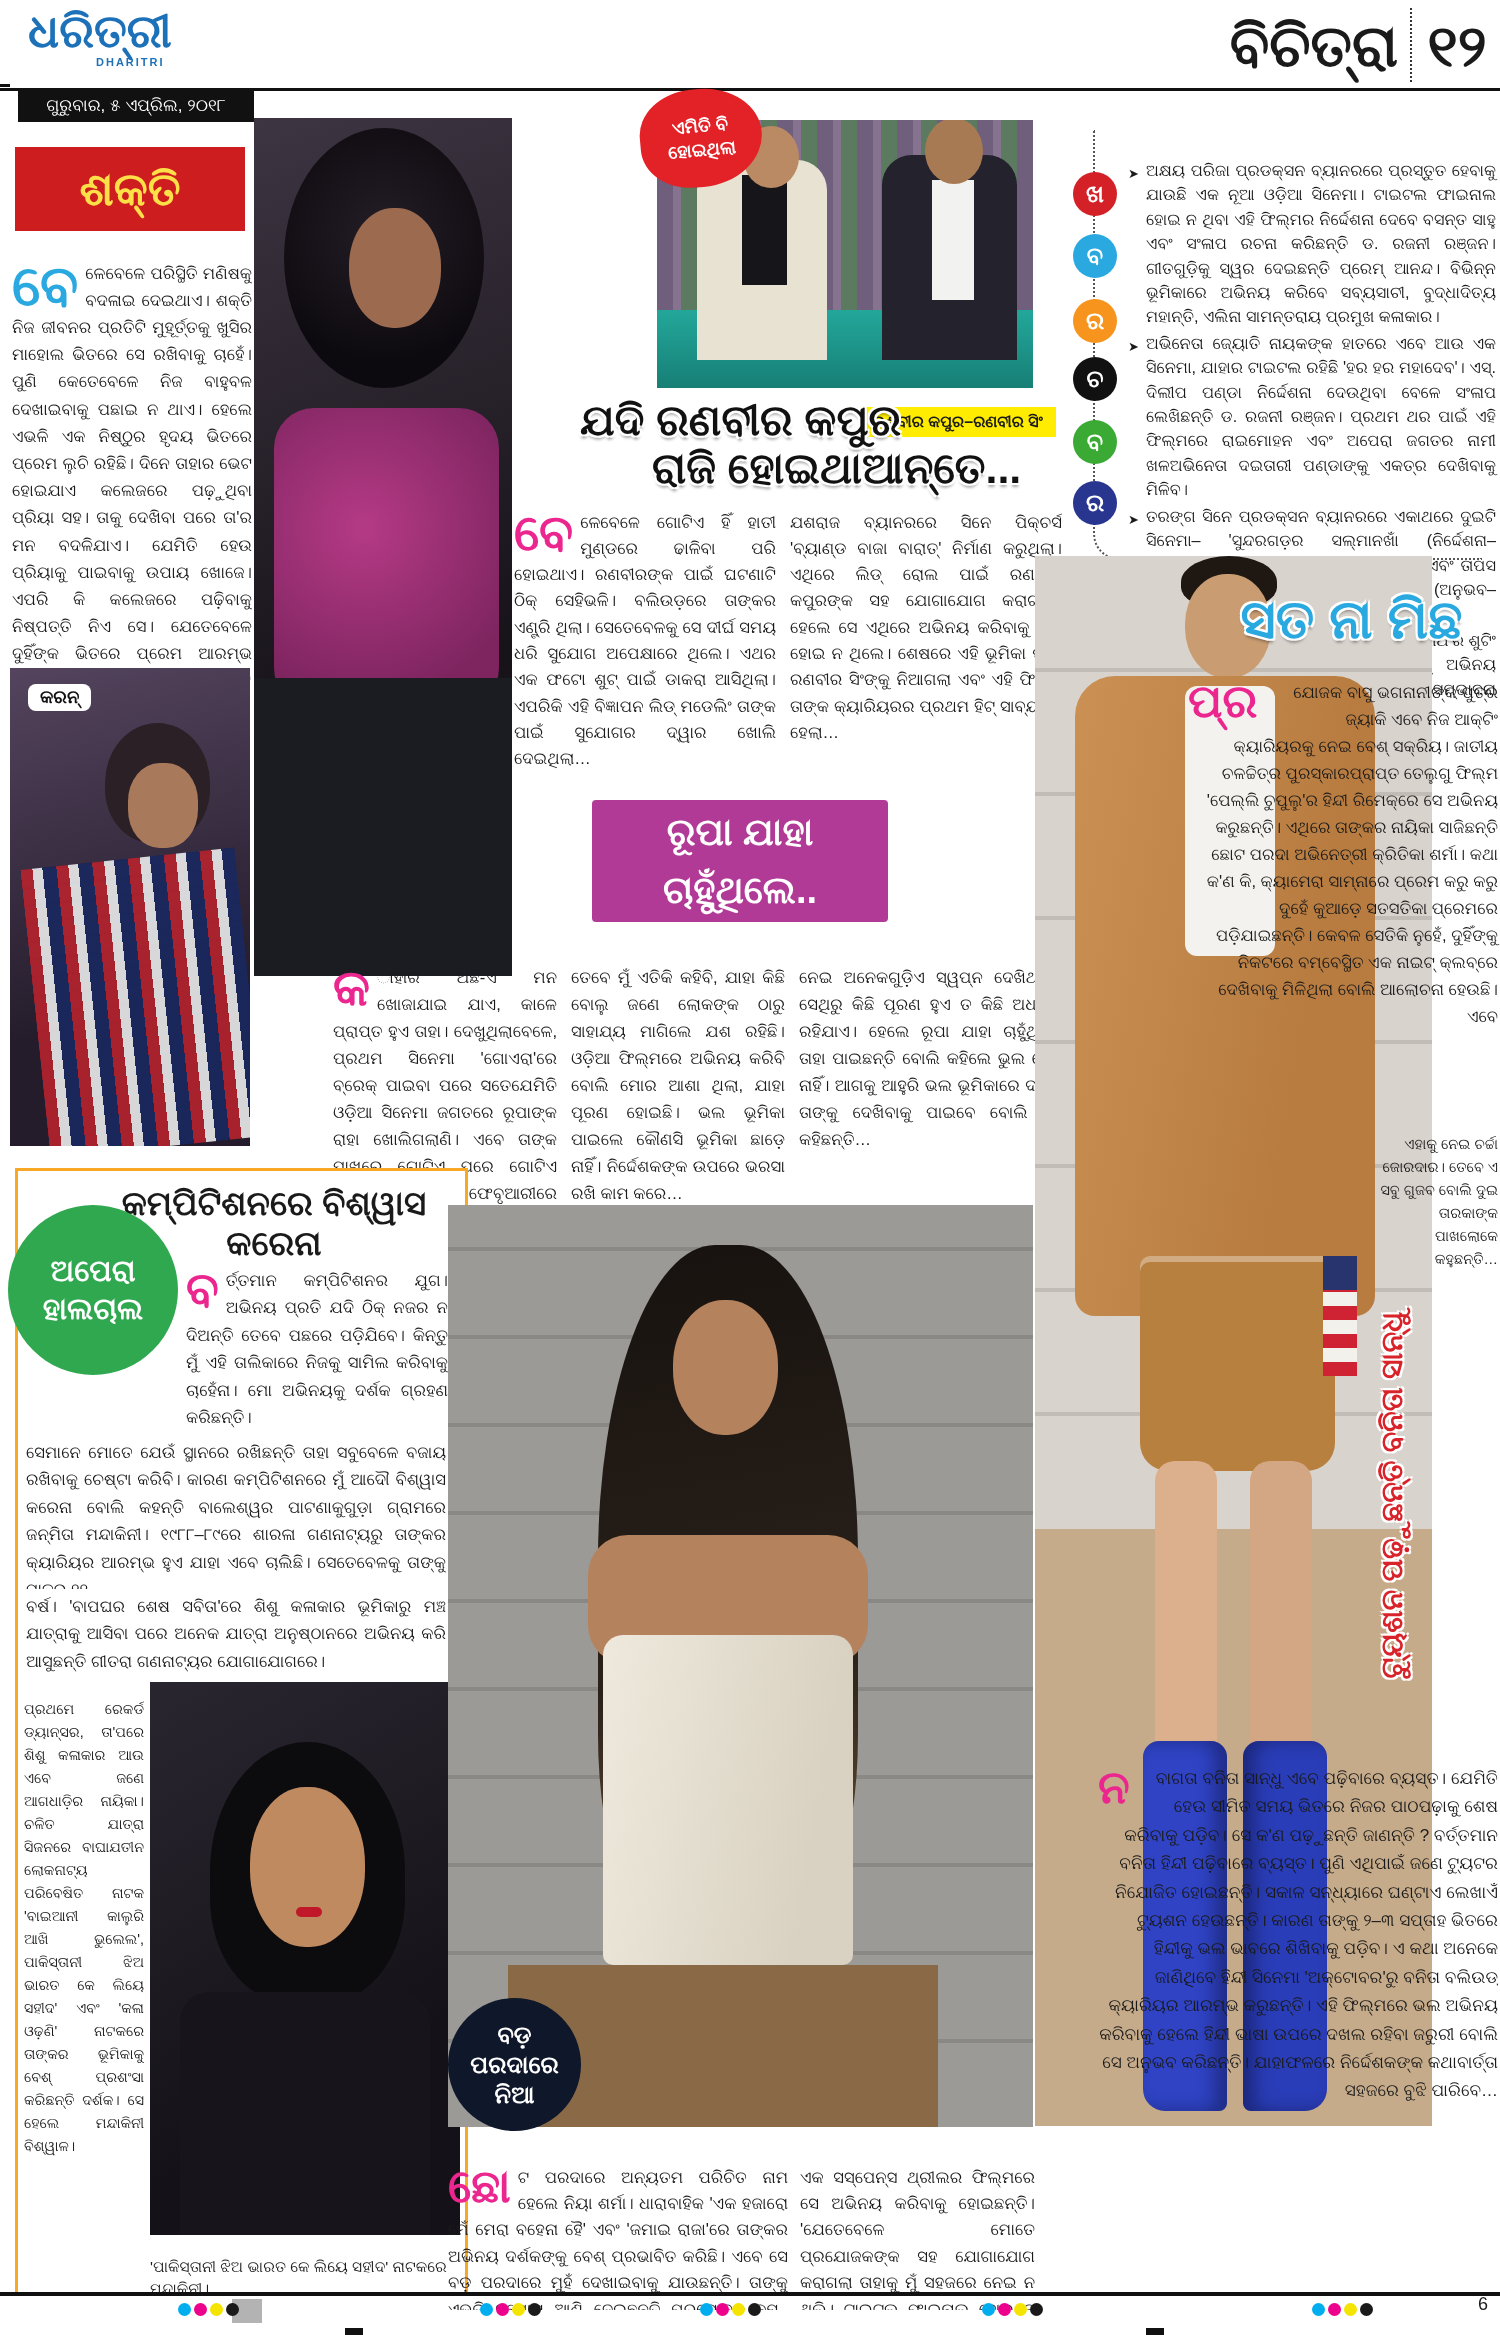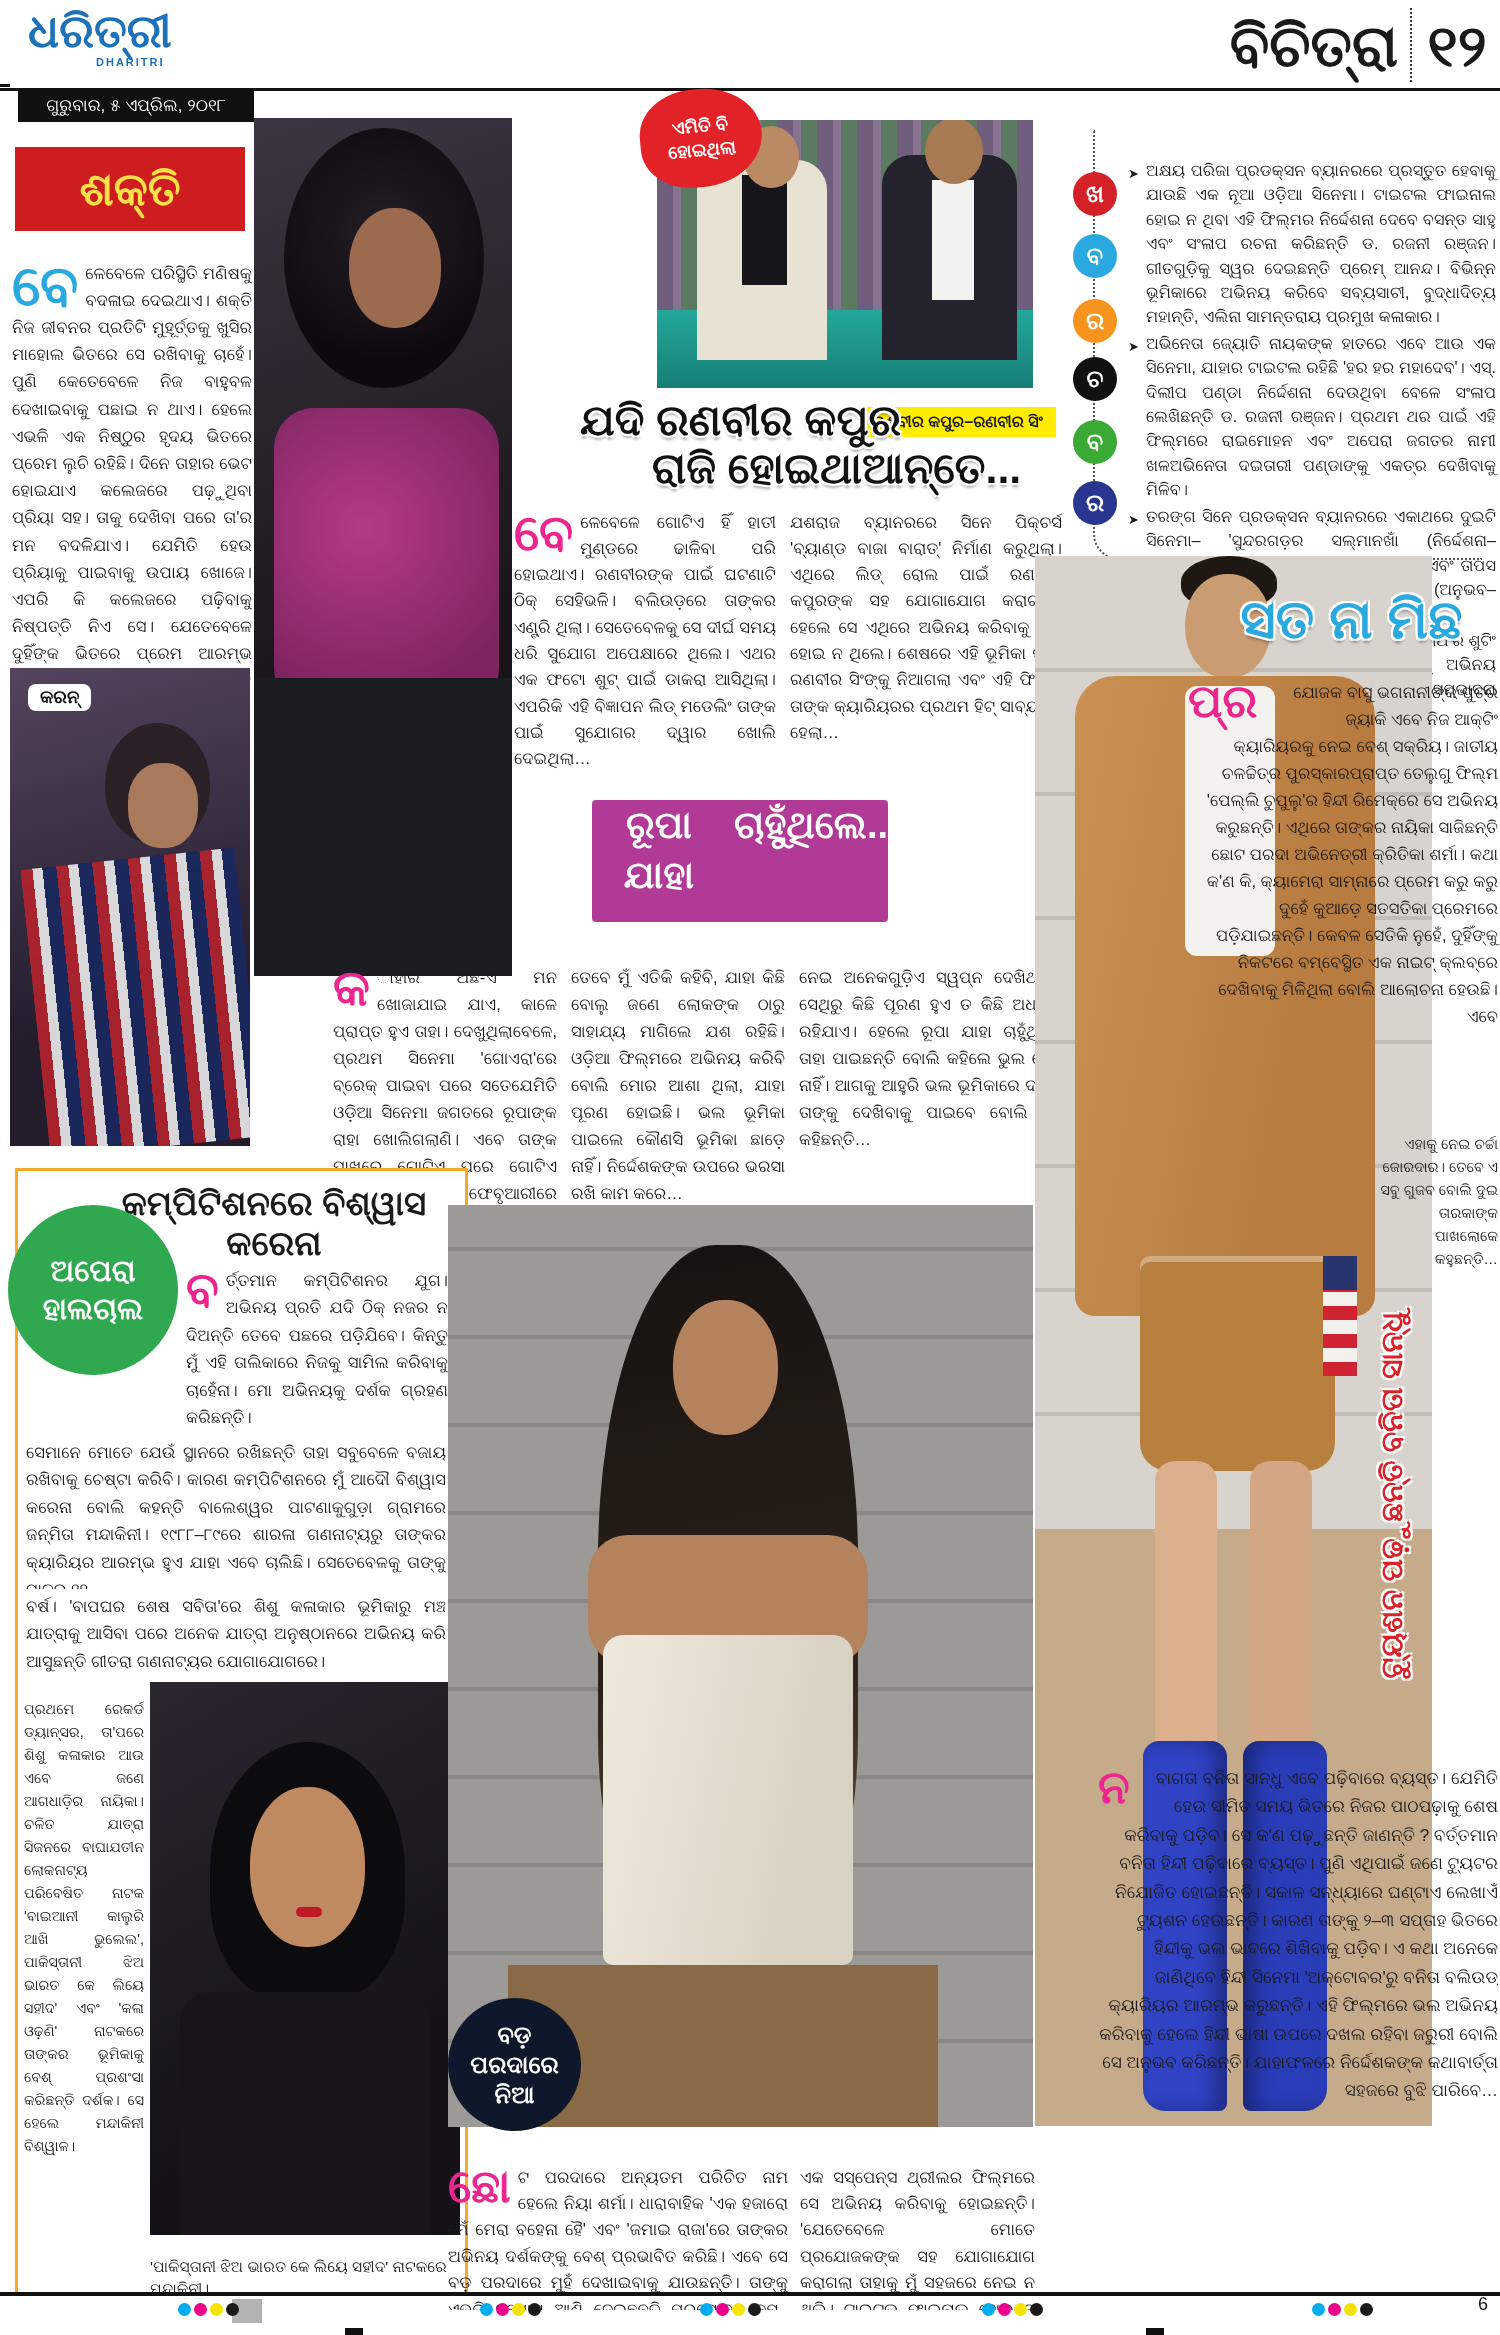--- a/index.html
+++ b/index.html
@@ -96,21 +96,21 @@
      display:flex;align-items:center;justify-content:center;margin-top:41px;}
   .headline-ranbir{left:556px;top:396px;width:505px;height:100px;font-weight:bold;color:#111;}
   .headline-ranbir .l1{font-size:43px;display:block;margin-left:24px;}
   .headline-ranbir .l2{font-size:43px;display:block;margin-left:96px;margin-top:-2px;}
   .outline-w{text-shadow:-2px -2px 0 #fff,2px -2px 0 #fff,-2px 2px 0 #fff,2px 2px 0 #fff,0 4px 3px rgba(0,0,0,.35);}
   .emiti-col1{left:514px;top:492px;width:262px;height:312px;font-size:16.5px;line-height:26.3px;}
   .emiti-col2{left:790px;top:492px;width:272px;height:312px;font-size:16.5px;line-height:26.3px;}
   .dc-m{font-size:50px;}
   
   .rupa-box{left:592px;top:800px;width:296px;height:122px;background:#b23a97;border-radius:4px;color:#fff;
-     font-weight:bold;font-size:38px;text-align:center;display:flex;flex-direction:row;justify-content:center;line-height:50px;gap:8px;}
+     font-weight:bold;font-size:38px;text-align:center;display:flex;flex-direction:column;justify-content:center;line-height:50px;gap:8px;}
   .rupa-c1{left:333px;top:947px;width:224px;height:398px;font-size:16.5px;line-height:27px;}
   .rupa-c2{left:571px;top:947px;width:214px;height:398px;font-size:16.5px;line-height:27px;}
   .rupa-c3{left:799px;top:947px;width:262px;height:398px;font-size:16.5px;line-height:27px;}
   
   .kb-line{left:1093px;top:130px;width:387px;height:428px;border-left:2px dotted #555;
      border-bottom:2px dotted #555;border-bottom-left-radius:26px;}
   .kb-circle{width:44px;height:44px;border-radius:50%;color:#fff;font-size:24px;font-weight:bold;
      display:flex;align-items:center;justify-content:center;left:1073px;}
   .kb-items{left:1128px;top:158px;width:368px;height:392px;font-size:16.2px;line-height:24.4px;}
   .kb-item{display:flex;margin-bottom:2px;}

